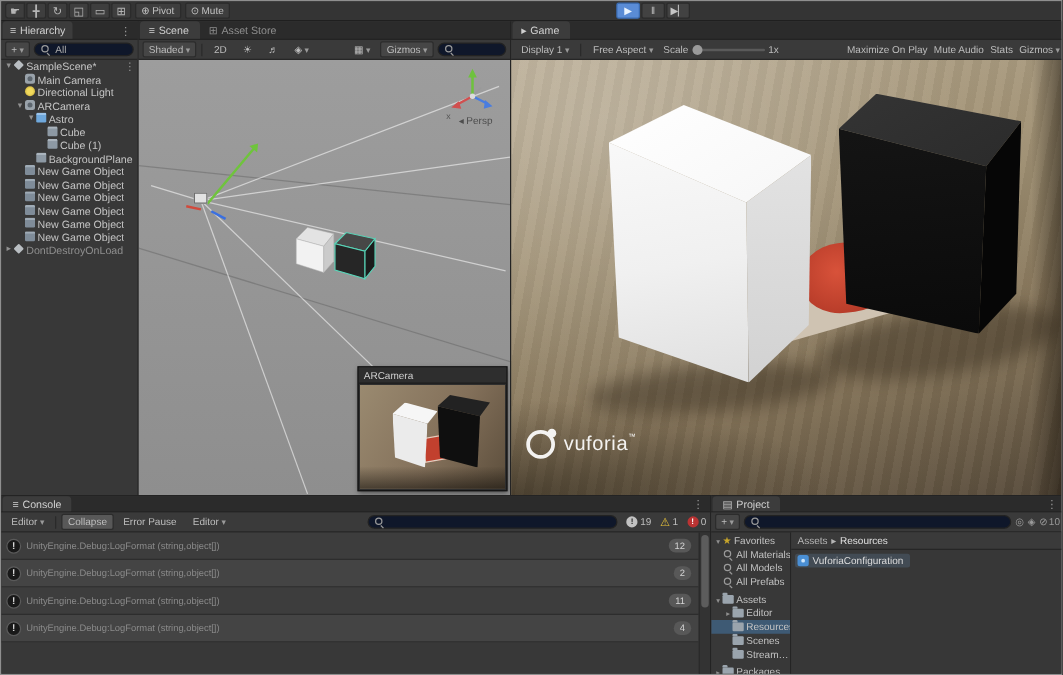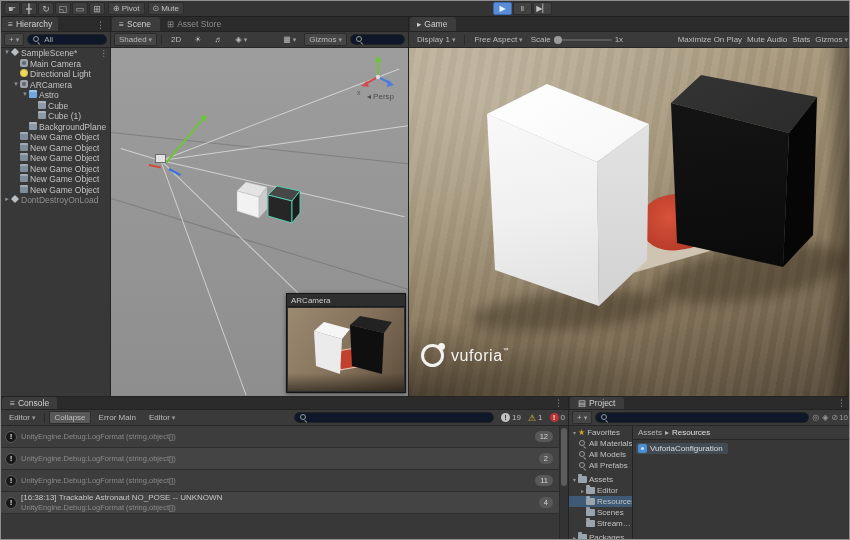--- a/index.html
+++ b/index.html
@@ -477,21 +477,21 @@
     <div class="ptoolbar" style="height:16px">
       <div class="btn flat">
           <span>Editor</span>
           <span class="caret">▾</span>
         </div>
       <div class="vsep"></div>
       <div class="btn pressed">
           <span>Collapse</span>
         </div>
       <div class="btn flat">
-          <span>Error Main</span>
+          <span>Error Pause</span>
         </div>
       <div class="btn flat">
           <span>Editor</span>
           <span class="caret">▾</span>
         </div>
       <div class="search" style="flex:1;max-width:200px;margin-left:auto">
         <span class="mag"></span>
         <input style="">
       </div>
       <div class="count">
@@ -526,21 +526,20 @@
       <div class="c-row">
         <span class="c-icon">!</span>
         <div class="c-texts">
           <span class="c-detail">UnityEngine.Debug:LogFormat (string,object[])</span>
         </div>
         <span class="c-badge">11</span>
       </div>
       <div class="c-row">
         <span class="c-icon">!</span>
         <div class="c-texts">
-          <span class="c-msg">[16:38:13] Trackable Astronaut NO_POSE -- UNKNOWN</span>
           <span class="c-detail">UnityEngine.Debug:LogFormat (string,object[])</span>
         </div>
         <span class="c-badge">4</span>
       </div>
     </div>
     <div class="scrollbar">
         <div class="thumb"></div>
       </div>
   </div>
 

